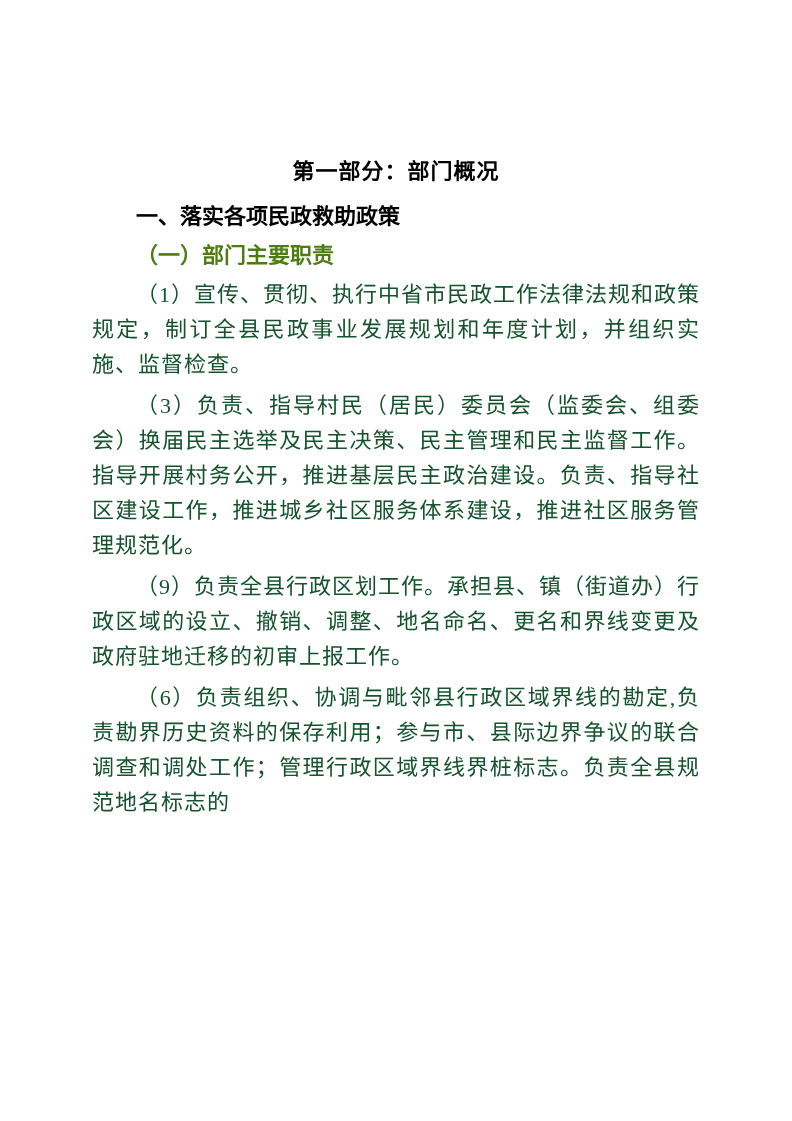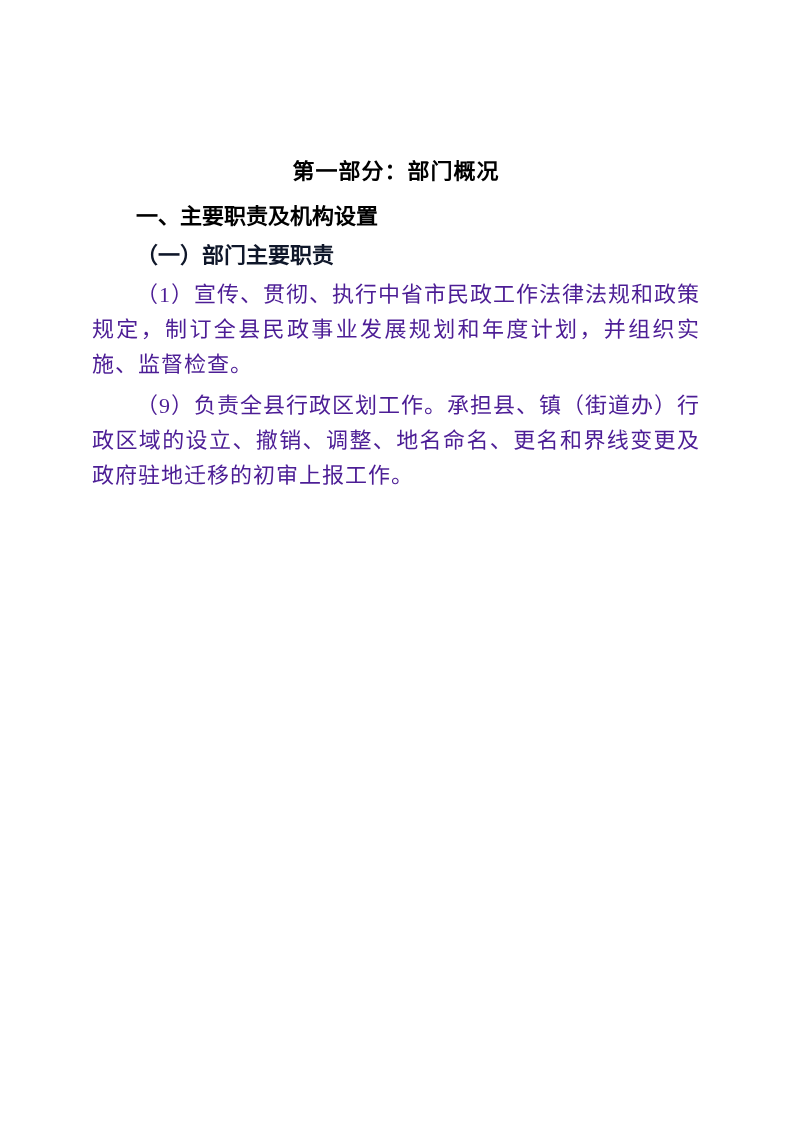--- a/index.html
+++ b/index.html
@@ -48,48 +48,50 @@
     line-height: 28px;
     color: #000000;
   }
   .subsection-heading {
     margin: 0 0 7px 0;
     text-indent: 2em;
     font-family: "Liberation Sans", sans-serif;
     font-weight: bold;
     font-size: 22px;
     line-height: 28px;
-    color: #0f172a;
+    color: #4d7c0f;
   }
   .body-paragraph {
     margin: 0 0 6px 0;
     text-indent: 2em;
     text-align: justify;
     text-justify: inter-ideograph;
     font-family: "Liberation Serif", serif;
     font-size: 22px;
     line-height: 35px;
     letter-spacing: 1px;
-    color: #4c1d95;
+    color: #14532d;
   }
 </style>
 </head>
 <body>
 
 <div class="page">
   <div class="content">
 
     <h1 class="doc-title">第一部分：部门概况</h1>
 
-    <h2 class="section-heading">一、主要职责及机构设置</h2>
+    <h2 class="section-heading">一、落实各项民政救助政策</h2>
 
     <h3 class="subsection-heading">（一）部门主要职责</h3>
 
     <p class="body-paragraph">（1）宣传、贯彻、执行中省市民政工作法律法规和政策规定，制订全县民政事业发展规划和年度计划，并组织实施、监督检查。</p>
 
 
+    <p class="body-paragraph">（3）负责、指导村民（居民）委员会（监委会、组委会）换届民主选举及民主决策、民主管理和民主监督工作。指导开展村务公开，推进基层民主政治建设。负责、指导社区建设工作，推进城乡社区服务体系建设，推进社区服务管理规范化。</p>
 
 
     <p class="body-paragraph">（9）负责全县行政区划工作。承担县、镇（街道办）行政区域的设立、撤销、调整、地名命名、更名和界线变更及政府驻地迁移的初审上报工作。</p>
 
+    <p class="body-paragraph">（6）负责组织、协调与毗邻县行政区域界线的勘定,负责勘界历史资料的保存利用；参与市、县际边界争议的联合调查和调处工作；管理行政区域界线界桩标志。负责全县规范地名标志的</p>
 
   </div>
 </div>
 
 </body></html>

